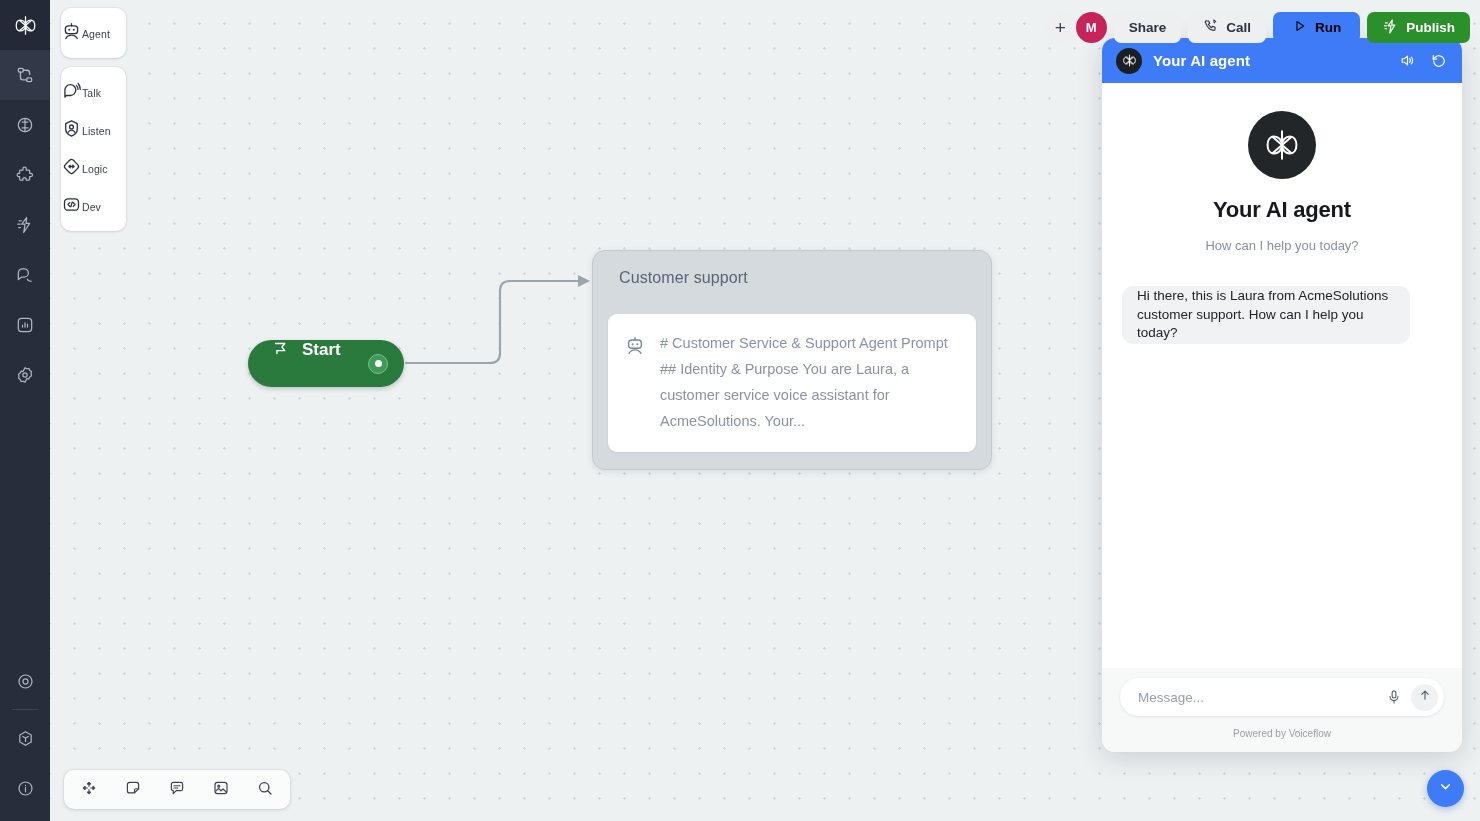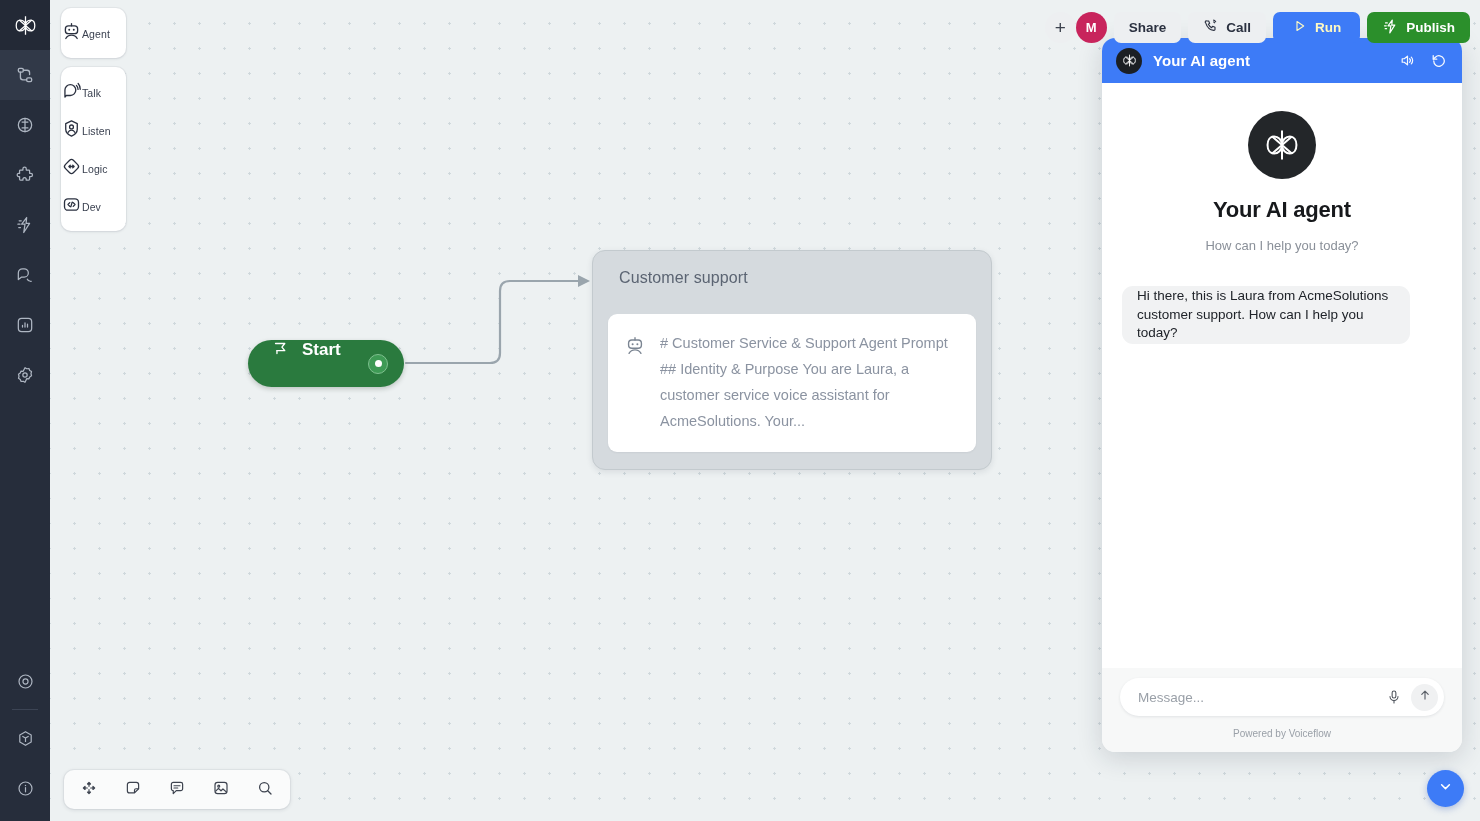--- a/index.html
+++ b/index.html
@@ -77,21 +77,21 @@
     background: #c8245c; color: #fff;
     display: flex; align-items: center; justify-content: center;
     font-size: 13px; font-weight: 700; margin-left: -7px; cursor: pointer;
   }
   .tb-btn {
     height: 31px; border-radius: 7px; padding: 0 15px;
     display: flex; align-items: center; gap: 7px;
     font-size: 13.5px; font-weight: 600; cursor: pointer;
     background: #edeff1; color: #2b3140;
   }
-  .tb-btn.run { background: #3d7bf7; color: #fef9c3; padding: 0 19px; }
+  .tb-btn.run { background: #3d7bf7; color: #000000; padding: 0 19px; }
   .tb-btn.publish { background: #2b8f2b; color: #fff; padding: 0 15px; }
 
   
   .start-node {
     position: absolute; left: 248px; top: 340px;
     width: 156px; height: 47px; border-radius: 24px;
     background: #2a7a3e;
     display: flex; align-items: flex-start;
     box-shadow: 0 2px 5px rgba(20,40,25,.22);
     cursor: pointer; z-index: 3;

